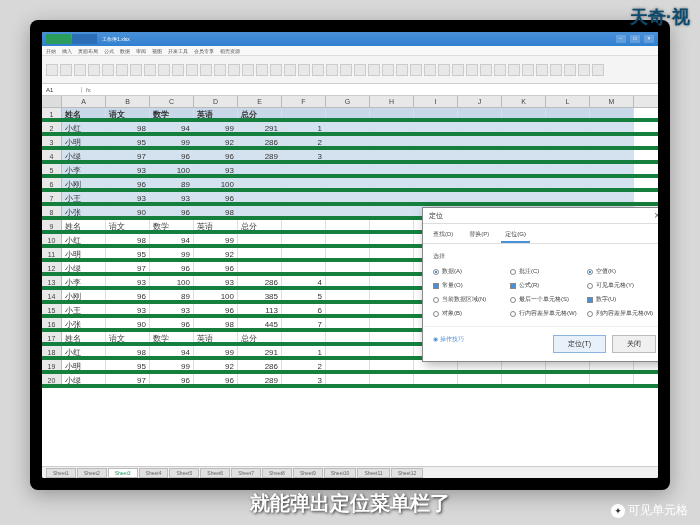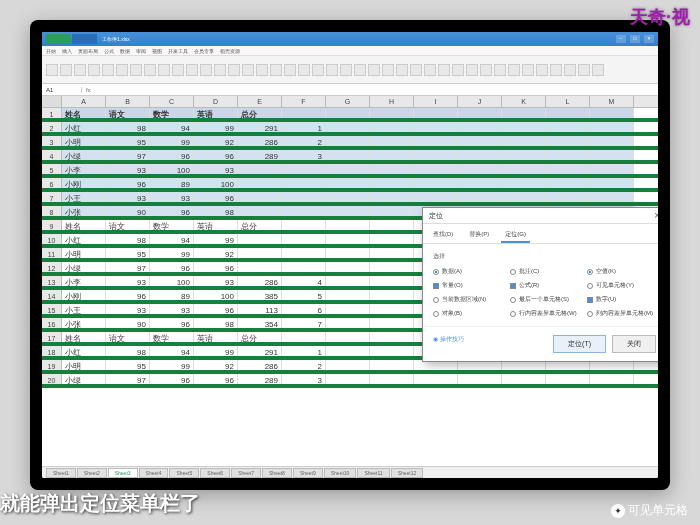--- a/index.html
+++ b/index.html
@@ -1,17 +1,17 @@
 <!DOCTYPE html>
 <html><head>
 <meta charset="utf-8">
 <style>
 *{margin:0;padding:0;box-sizing:border-box;font-family:"Microsoft YaHei",sans-serif}
 body{width:700px;height:525px;background:#d8d8d8;position:relative;overflow:hidden}
-.top-watermark{position:absolute;top:5px;right:10px;color:#a21caf;font-size:18px;font-weight:bold;z-index:100;text-shadow:0 0 3px rgba(0,0,0,.5)}
+.top-watermark{position:absolute;top:5px;right:10px;color:#0c4a6e;font-size:18px;font-weight:bold;z-index:100;text-shadow:0 0 3px rgba(0,0,0,.5)}
 .monitor{position:absolute;top:20px;left:30px;right:30px;bottom:35px;background:#000;border-radius:8px;padding:12px;box-shadow:0 5px 20px rgba(0,0,0,.3)}
 .screen{width:100%;height:100%;background:#fff;border-radius:2px;overflow:hidden;position:relative}
 .titlebar{height:14px;background:linear-gradient(#4a90d9,#3080d0);display:flex;align-items:center;padding:0 4px}
 .tab-green{width:25px;height:10px;background:#2a9d5c;margin-right:1px}
 .tab-blue{width:25px;height:10px;background:#2c6db8;margin-right:1px}
 .titlebar-center{flex:1;color:#fff;font-size:5px;padding-left:4px}
 .win-controls{display:flex;gap:4px}
 .win-btn{width:10px;height:8px;background:rgba(255,255,255,.2);font-size:5px;color:#fff;text-align:center}
 .menubar{height:10px;background:#f8f8f8;border-bottom:1px solid #ddd;display:flex;align-items:center;padding:0 4px;gap:6px;font-size:5px;color:#555}
 .ribbon{height:28px;background:#f4f4f4;border-bottom:1px solid #ccc;display:flex;align-items:center;padding:2px 4px;gap:2px}
@@ -45,21 +45,21 @@
 .check{width:6px;height:6px;border:1px solid #888;flex-shrink:0}
 .check.checked{background:#4a90d9}
 .dlg-footer{display:flex;justify-content:flex-end;gap:6px;padding:8px 10px;border-top:1px solid #eee}
 .dlg-footer .link{margin-right:auto;color:#4a90d9;font-size:6px}
 .dlg-btn{padding:3px 14px;background:#f0f0f0;border:1px solid #bbb;font-size:7px;color:#333}
 .dlg-btn.primary{background:#e8f0fa;border-color:#8ab4e0}
 .statusbar{position:absolute;bottom:0;left:0;right:0;height:12px;background:#f0f0f0;border-top:1px solid #ccc;display:flex;align-items:center;font-size:5px;color:#666;padding:0 4px}
 .sheet-tabs{display:flex;gap:1px}
 .sheet-tab{padding:1px 6px;background:#e0e0e0;border:1px solid #bbb}
 .sheet-tab.active{background:#fff;color:#2a9d5c}
-.subtitle{position:absolute;bottom:8px;left:0;right:0;text-align:left;color:#fff;font-size:20px;font-weight:bold;text-shadow:1px 1px 3px rgba(0,0,0,.8);z-index:200}
+.subtitle{position:absolute;bottom:8px;left:0;right:0;text-align:center;color:#fff;font-size:20px;font-weight:bold;text-shadow:1px 1px 3px rgba(0,0,0,.8);z-index:200}
 .bottom-watermark{position:absolute;bottom:6px;right:12px;color:#fff;font-size:12px;z-index:200;display:flex;align-items:center;gap:3px}
 .wm-icon{width:14px;height:14px;background:#fff;border-radius:50%;display:flex;align-items:center;justify-content:center;color:#333;font-size:9px}
 </style>
 </head>
 <body>
 
 <div class="top-watermark">天奇·视</div>
 
 <div class="monitor">
 <div class="screen">
@@ -395,21 +395,21 @@
             <div class="cell"></div>
             <div class="cell"></div>
             <div class="cell"></div>
           </div>
           <div class="row">
             <div class="row-h">16</div>
             <div class="cell">小张</div>
             <div class="cell num">90</div>
             <div class="cell num">96</div>
             <div class="cell num">98</div>
-            <div class="cell num">354</div>
+            <div class="cell num">445</div>
             <div class="cell num">7</div>
             <div class="cell"></div>
             <div class="cell"></div>
             <div class="cell"></div>
             <div class="cell"></div>
             <div class="cell"></div>
             <div class="cell"></div>
             <div class="cell"></div>
           </div>
           <div class="row">

